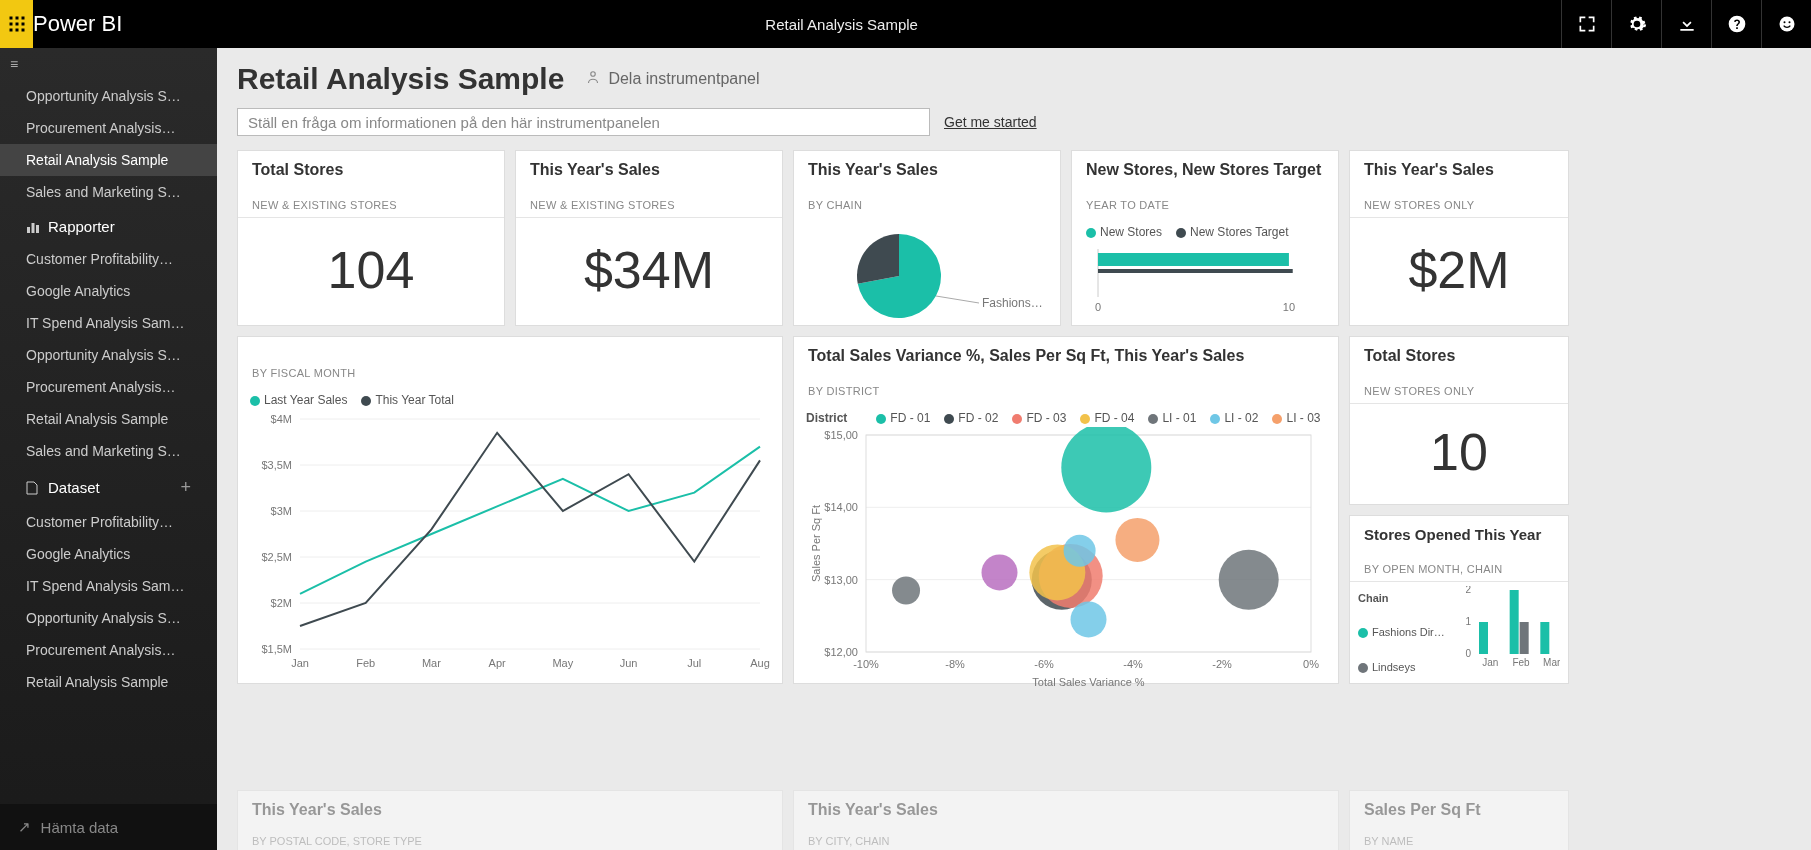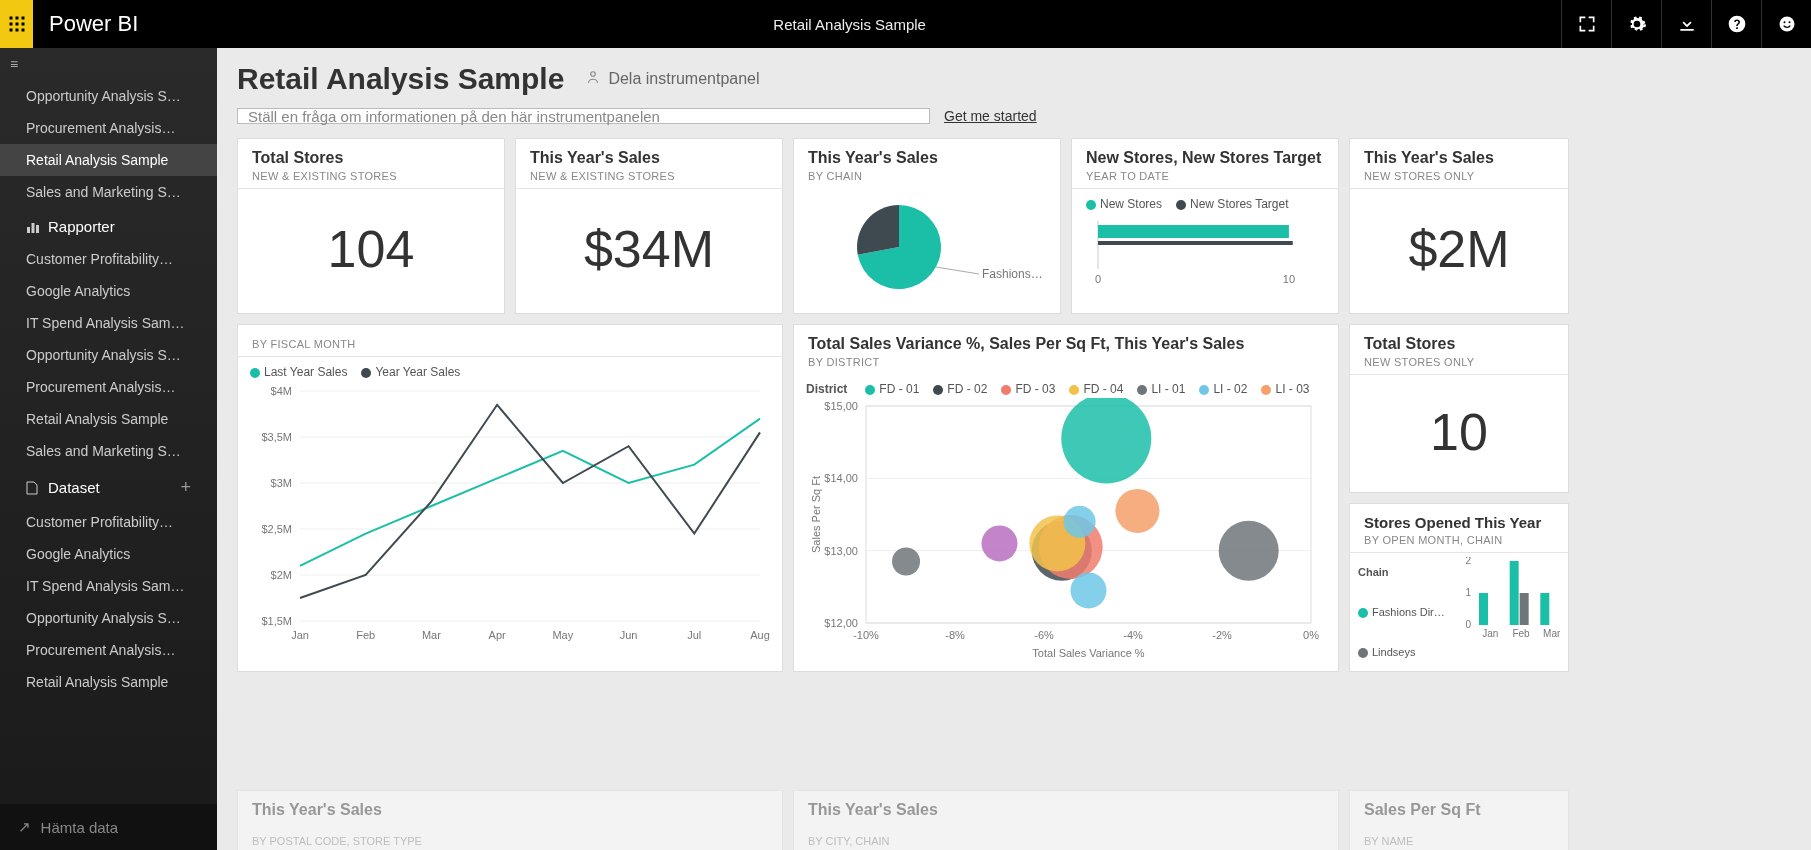--- a/index.html
+++ b/index.html
@@ -1,49 +1,49 @@
 <!DOCTYPE html>
 <html><head>
 <meta charset="utf-8">
 <style>
 * { box-sizing: border-box; margin: 0; padding: 0; }
 body { font-family: "Segoe UI", Arial, sans-serif; background: #eaeaea; width: 1811px; height: 850px; overflow: hidden; color: #333; }
 
 .topbar { background: #000; height: 48px; display: flex; align-items: center; color: #fff; }
 .logo-box { width: 33px; height: 48px; background: #f2c811; display: flex; align-items: center; justify-content: center; }
 .logo-box svg { width: 18px; height: 18px; }
-.brand { font-size: 22px; font-weight: 400; margin-left: 16px; }
+.brand { font-size: 22px; font-weight: 400; }
 .top-title { flex: 1; text-align: center; font-size: 15px; color: #eee; }
 .top-icons { display: flex; height: 48px; }
 .top-icons .ti { width: 50px; height: 48px; display: flex; align-items: center; justify-content: center; border-left: 1px solid #333; cursor: pointer; }
 .top-icons .ti svg { width: 20px; height: 20px; fill: #fff; }
 
 .shell { display: flex; height: calc(100% - 48px); }
 .sidebar { width: 217px; background: linear-gradient(to bottom, #2a2a2a 0%, #1a1a1a 100%); color: #ccc; position: relative; font-size: 14px; }
 .hamburger { padding: 8px 10px; color: #aaa; }
 .nav-item { padding: 8px 26px; cursor: pointer; white-space: nowrap; overflow: hidden; text-overflow: ellipsis; }
 .nav-item.active { background: #444; color: #fff; }
 .nav-head { padding: 10px 26px 8px; color: #fff; font-size: 15px; display: flex; align-items: center; gap: 8px; }
 .nav-head-icon { width: 14px; display: inline-flex; }
 .plus { margin-left: auto; color: #999; font-size: 18px; }
 .get-data { position: absolute; bottom: 0; left: 0; right: 0; padding: 14px 18px; background: #111; color: #888; font-size: 15px; display: flex; gap: 10px; align-items: center; }
 
 .main { flex: 1; padding: 14px 20px; overflow: hidden; position: relative; }
 .page-header { display: flex; align-items: center; gap: 20px; margin-bottom: 12px; }
 .page-title { font-size: 30px; font-weight: 600; color: #333; }
 .share { font-size: 16px; color: #666; display: flex; align-items: center; gap: 6px; cursor: pointer; }
 .qrow { display: flex; align-items: center; gap: 14px; margin-bottom: 14px; }
-.qbox { width: 693px; height: 16px; border: 1px solid #bbb; background: #fff; padding: 0 10px; font-size: 15px; color: #888; display: flex; align-items: center; }
+.qbox { width: 693px; height: 28px; border: 1px solid #bbb; background: #fff; padding: 0 10px; font-size: 15px; color: #888; display: flex; align-items: center; }
 .getmelink { color: #333; text-decoration: underline; font-size: 14px; cursor: pointer; }
 
 .grid { display: flex; flex-wrap: wrap; gap: 10px; }
 .tile { background: #fff; border: 1px solid #ddd; display: flex; flex-direction: column; }
 .tile .th { padding: 10px 14px 4px; }
 .tile .tt { font-size: 16px; font-weight: 600; color: #333; }
-.tile .ts { font-size: 11px; color: #888; text-transform: uppercase; margin-top: 3px; letter-spacing: 0.3px;}
+.tile .ts { font-size: 11px; color: #888; text-transform: uppercase; margin-top: 20px; letter-spacing: 0.3px;}
 .tile .body { flex: 1; padding: 4px 10px 8px; display: flex; position: relative; }
 .bignum { font-size: 52px; font-weight: 300; color: #333; margin: auto; }
 
 .divider { height: 1px; background: #e5e5e5; margin: 2px 0 0; }
 
 .legend { display: flex; gap: 14px; font-size: 12px; color: #555; flex-wrap: wrap; align-items: center; padding: 2px 0; }
 .dot { width: 10px; height: 10px; border-radius: 50%; display: inline-block; margin-right: 4px; vertical-align: middle; }
 
 svg text { font-family: "Segoe UI", Arial, sans-serif; }
 
@@ -242,21 +242,21 @@
       </div>
 
       <div class="tile" style="width:546px;height:348px">
         <div class="th">
             <div class="ts">BY FISCAL MONTH</div>
           </div>
         <div class="divider"></div>
         <div class="body" style="flex-direction:column;padding:6px 12px">
           <div class="legend">
             <span><span class="dot" style="background:#1bbfa8"></span><span>Last Year Sales</span></span>
-            <span><span class="dot" style="background:#3f4a50"></span><span>Year Year Sales</span></span>
+            <span><span class="dot" style="background:#3f4a50"></span><span>This Year Total</span></span>
           </div>
           <svg id="line" width="520" height="270">
               <line x1="50" y1="240" x2="510" y2="240" stroke="#eee"></line>
               <text x="42" y="244" font-size="11" fill="#777" text-anchor="end">$1,5M</text>
               <line x1="50" y1="194" x2="510" y2="194" stroke="#eee"></line>
               <text x="42" y="198" font-size="11" fill="#777" text-anchor="end">$2M</text>
               <line x1="50" y1="148" x2="510" y2="148" stroke="#eee"></line>
               <text x="42" y="152" font-size="11" fill="#777" text-anchor="end">$2,5M</text>
               <line x1="50" y1="102" x2="510" y2="102" stroke="#eee"></line>
               <text x="42" y="106" font-size="11" fill="#777" text-anchor="end">$3M</text>
@@ -278,21 +278,21 @@
         </div>
       </div>
       <div class="tile" style="width:546px;height:348px">
         <div class="th">
             <div class="tt">Total Sales Variance %, Sales Per Sq Ft, This Year's Sales</div>
             <div class="ts">BY DISTRICT</div>
           </div>
         <div class="divider"></div>
         <div class="body" style="flex-direction:column;padding:6px 12px">
           <div class="legend">
-            <b style="font-size:12px;margin-right:4px">District</b>
+            <b style="font-size:12px;margin-right:15px">District</b>
             <span><span class="dot" style="background:#1bbfa8"></span><span>FD - 01</span></span>
             <span><span class="dot" style="background:#3f4a50"></span><span>FD - 02</span></span>
             <span><span class="dot" style="background:#f07c6f"></span><span>FD - 03</span></span>
             <span><span class="dot" style="background:#f2c24b"></span><span>FD - 04</span></span>
             <span><span class="dot" style="background:#6f757a"></span><span>LI - 01</span></span>
             <span><span class="dot" style="background:#6fc7e6"></span><span>LI - 02</span></span>
             <span><span class="dot" style="background:#f5a06b"></span><span>LI - 03</span></span>
           </div>
           <svg id="scatter" width="520" height="270">
               <line x1="60" y1="225" x2="505" y2="225" stroke="#eee"></line>

